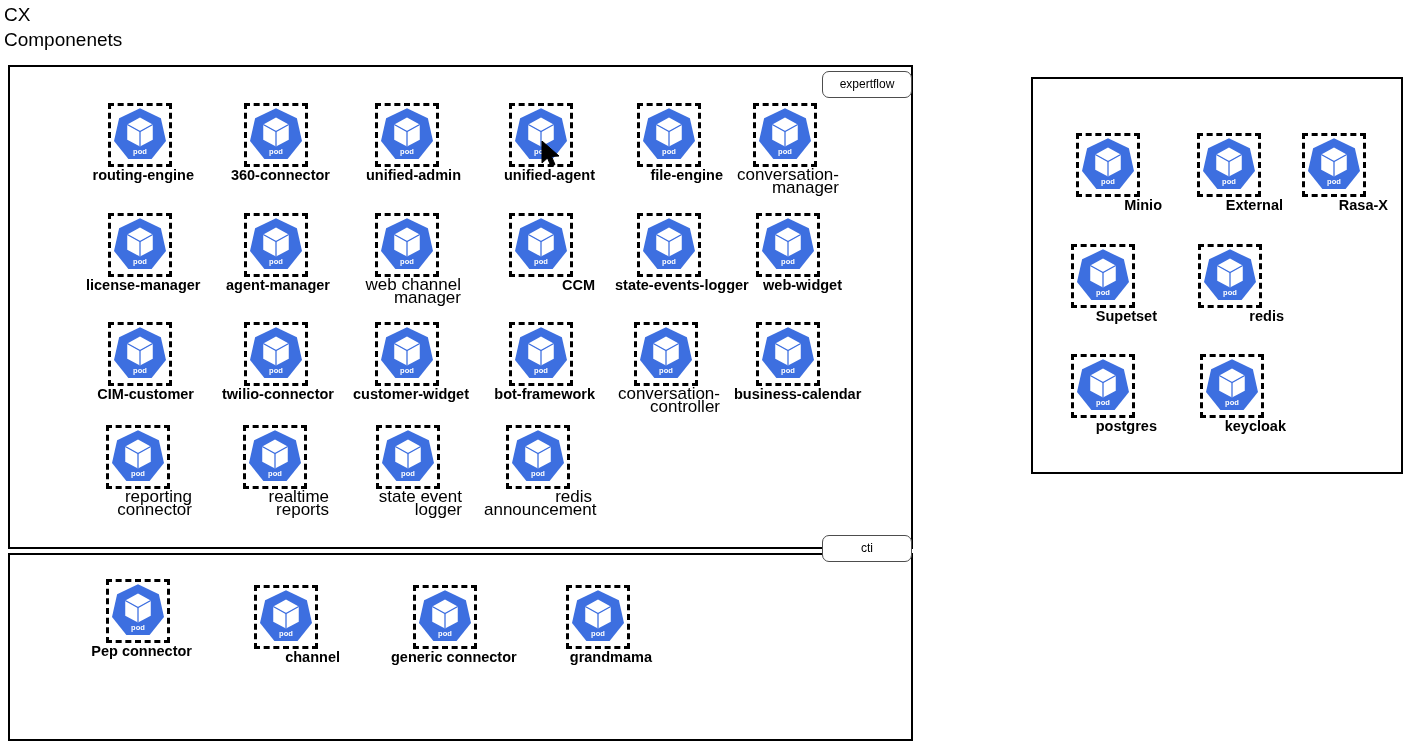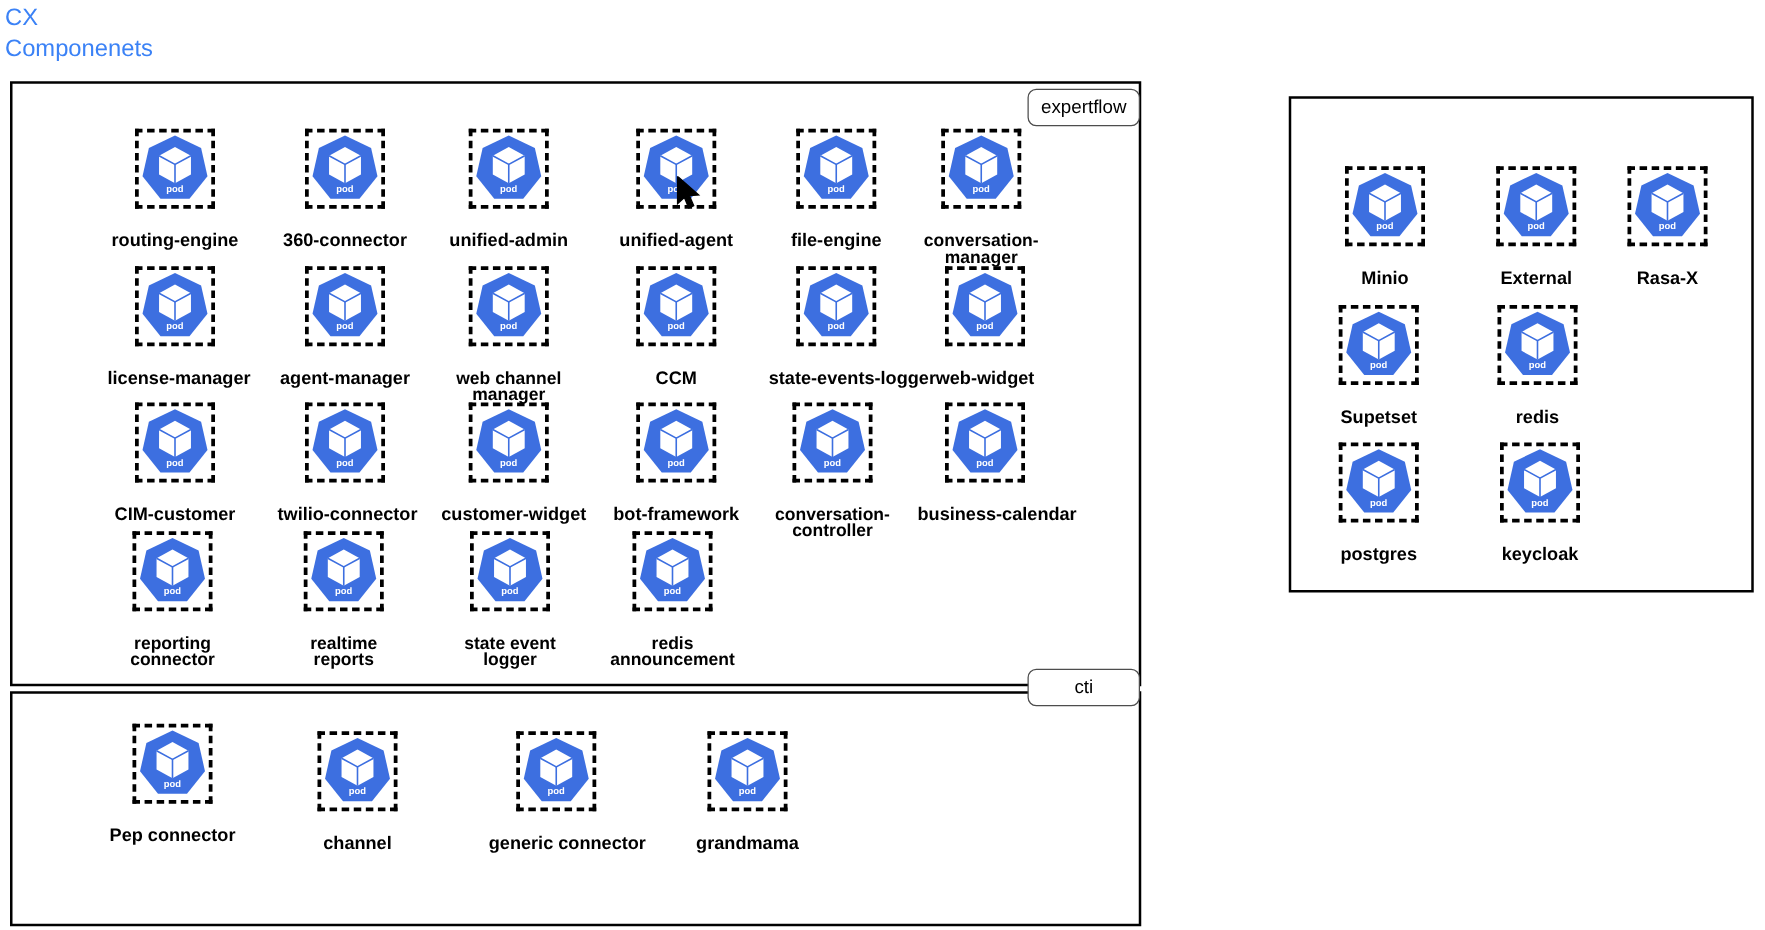--- a/index.html
+++ b/index.html
@@ -18,21 +18,21 @@
     height: 744px;
     background: #ffffff;
     overflow: hidden;
   }
 
   
   .panel-heading {
     position: absolute;
     font-size: 19px;
     line-height: 25px;
-    color: #3b82f6;
+    color: #000000;
     font-weight: 400;
     white-space: pre-line;
   }
   #cx-heading   { left: 4px;    top: 2px; }
   #ext-heading  { left: 1028px; top: 2px; }
 
   
   .box {
     position: absolute;
     background: #ffffff;
@@ -42,37 +42,37 @@
   #cx-box-top    { left: 8px;  top: 65px;  width: 905px; height: 484px; }
   #cx-box-bottom { left: 8px;  top: 553px; width: 905px; height: 188px; }
   #ext-box       { left: 1031px; top: 77px; width: 372px; height: 397px; }
 
   
   .ns-tag {
     position: absolute;
     background: #ffffff;
     border: 1.6px solid #4d4d4d;
     border-radius: 7px;
-    font-size: 15px;
+    font-size: 12px;
     line-height: 1;
     color: #000000;
     padding: 6px 9px 7px;
     box-sizing: border-box;
     text-align: center;
     white-space: nowrap;
     z-index: 6;
   }
   #tag-expertflow { left: 822px; top: 71px;  width: 90px; }
   #tag-cti        { left: 822px; top: 535px; width: 90px; }
 
   
   .node {
     position: absolute;
     width: 108px;
-    text-align: center;
+    text-align: right;
   }
   .pod-wrap {
     position: relative;
     width: 64px;
     height: 64px;
     margin: 0 auto;
   }
   .pod-dash {
     position: absolute;
     left: 0; top: 0;
@@ -82,31 +82,31 @@
     box-sizing: border-box;
   }
   .pod-svg {
     position: absolute;
     left: 3px;
     top: 3px;
     width: 58px;
     height: 58px;
   }
   .node-label {
-    margin-top: 19px;
+    margin-top: 1px;
     font-size: 14.5px;
     line-height: 15px;
     font-weight: bold;
     color: #000000;
     white-space: nowrap;
   }
   .node-label.small {
-    font-size: 14px;
+    font-size: 17px;
     line-height: 13px;
-    font-weight: bold;
+    font-weight: normal;
     white-space: pre-line;
   }
   .node-label.plain {
     font-weight: bold;
   }
 
   
   .cursor-overlay {
     position: absolute;
     left: 32px;

